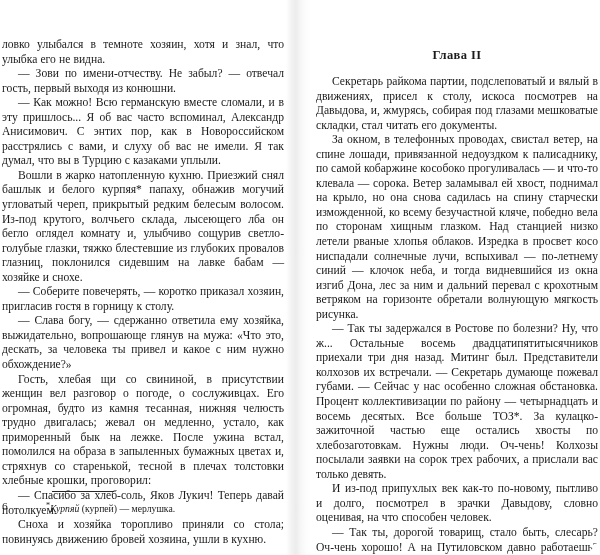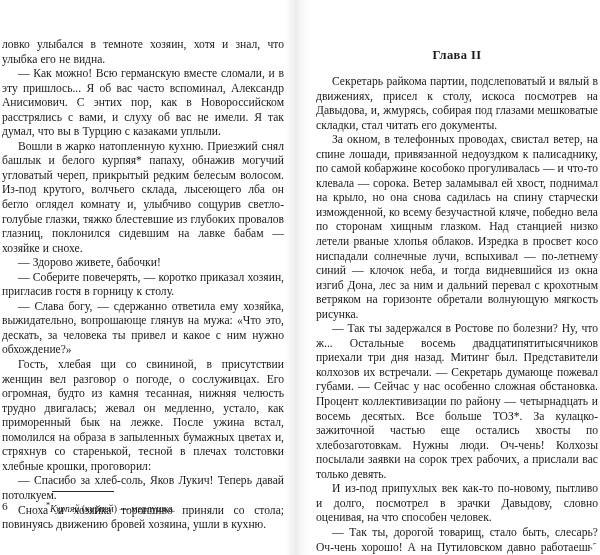--- a/index.html
+++ b/index.html
@@ -114,23 +114,23 @@
   .page-right .folio { right: 4px; top: 30px; }
 </style>
 </head>
 <body>
 
 <div id="book-spread">
 
   <div class="page page-left">
     <div class="body-text">
       <p class="noindent">ловко улыбался в темноте хозяин, хотя и знал, что улыбка его не видна.</p>
+      <p>— Зови по имени-отчеству. Не забыл? — отвечал гость, первый выходя из конюшни.</p>
       <p>— Как можно! Всю германскую вместе сломали, и в эту пришлось... Я об вас часто вспоминал, Александр Анисимович. С энтих пор, как в Новороссийском расстрялись с вами, и слуху об вас не имели. Я так думал, что вы в Турцию с казаками уплыли.</p>
       <p>Вошли в жарко натопленную кухню. Приезжий снял башлык и белого курпяя* папаху, обнажив могучий угловатый череп, прикрытый редким белесым волосом. Из-под крутого, волчьего склада, лысеющего лба он бегло оглядел комнату и, улыбчиво сощурив светло-голубые глазки, тяжко блестевшие из глубоких провалов глазниц, поклонился сидевшим на лавке бабам — хозяйке и снохе.</p>
-      <p>— Здорово живете, бабочки!</p>
       <p>— Соберите повечерять, — коротко приказал хозяин, пригласив гостя в горницу к столу.</p>
       <p>— Слава богу, — сдержанно ответила ему хозяйка, выжидательно, вопрошающе глянув на мужа: «Что это, дескать, за человека ты привел и какое с ним нужно обхождение?»</p>
       <p>Гость, хлебая щи со свининой, в присутствии женщин вел разговор о погоде, о сослуживцах. Его огромная, будто из камня тесанная, нижняя челюсть трудно двигалась; жевал он медленно, устало, как приморенный бык на лежке. После ужина встал, помолился на образа в запыленных бумажных цветах и, стряхнув со старенькой, тесной в плечах толстовки хлебные крошки, проговорил:</p>
       <p>— Спасибо за хлеб-соль, Яков Лукич! Теперь давай потолкуем.</p>
       <p>Сноха и хозяйка торопливо приняли со стола; повинуясь движению бровей хозяина, ушли в кухню.</p>
     </div>
 
     <div class="footnote-zone">
       <div class="footnote-rule"></div>
       <div class="footnote-text">

